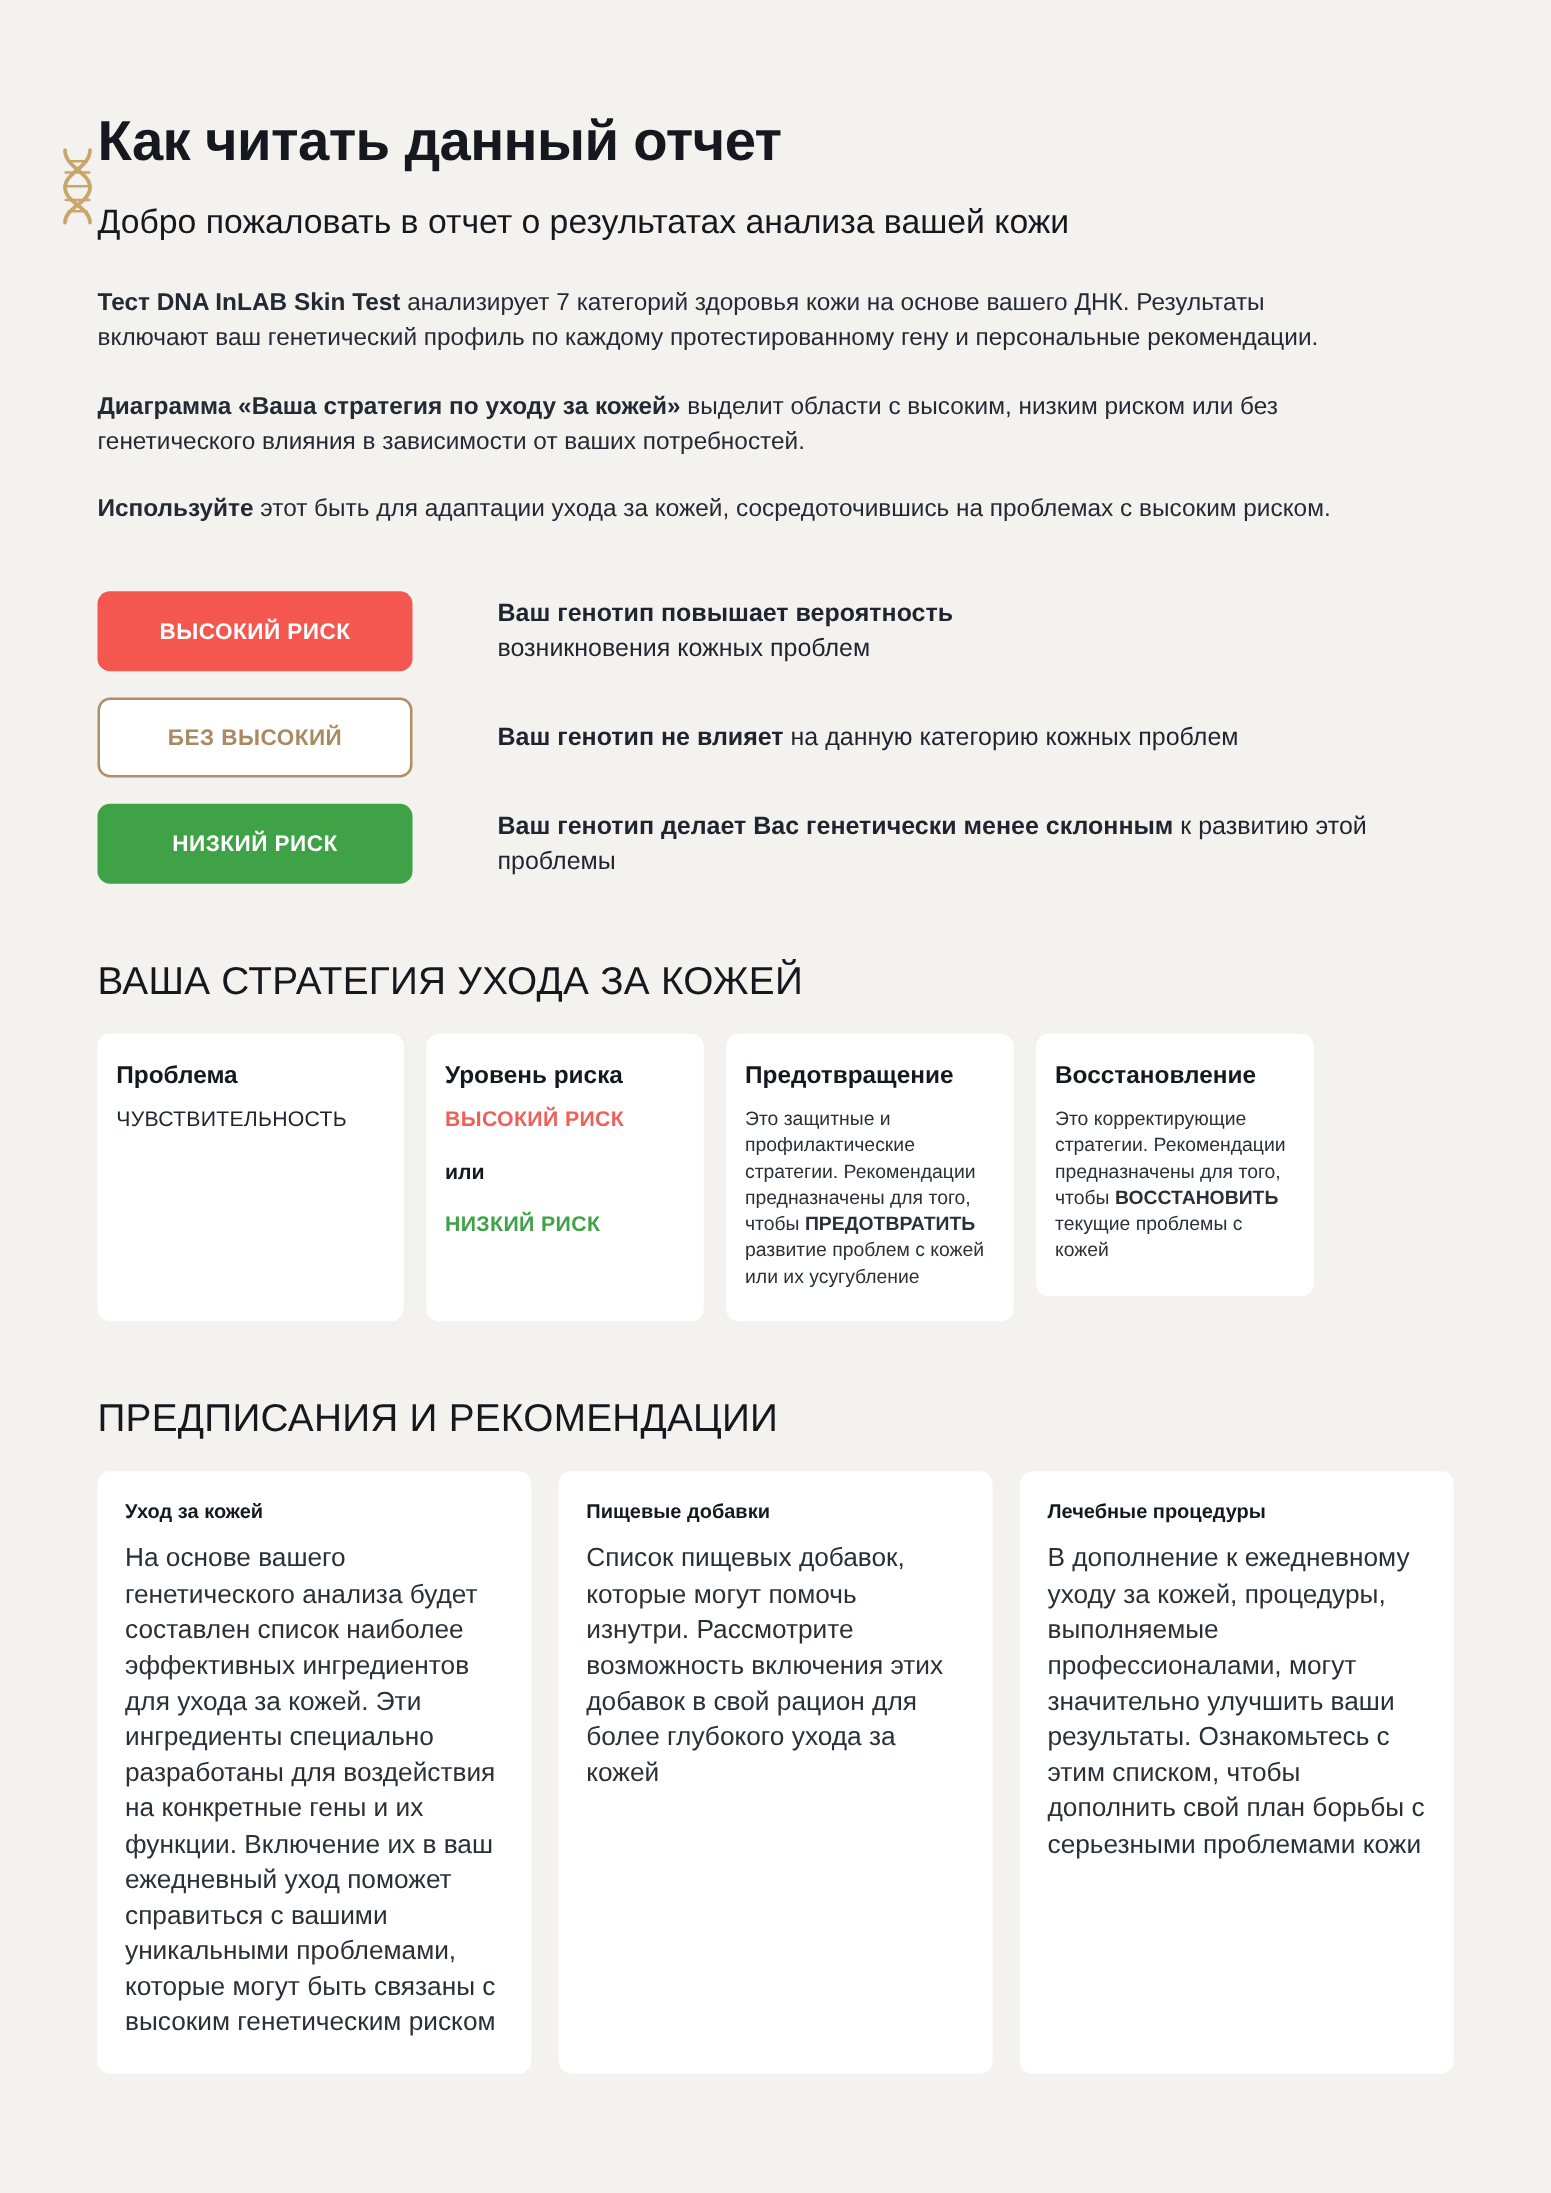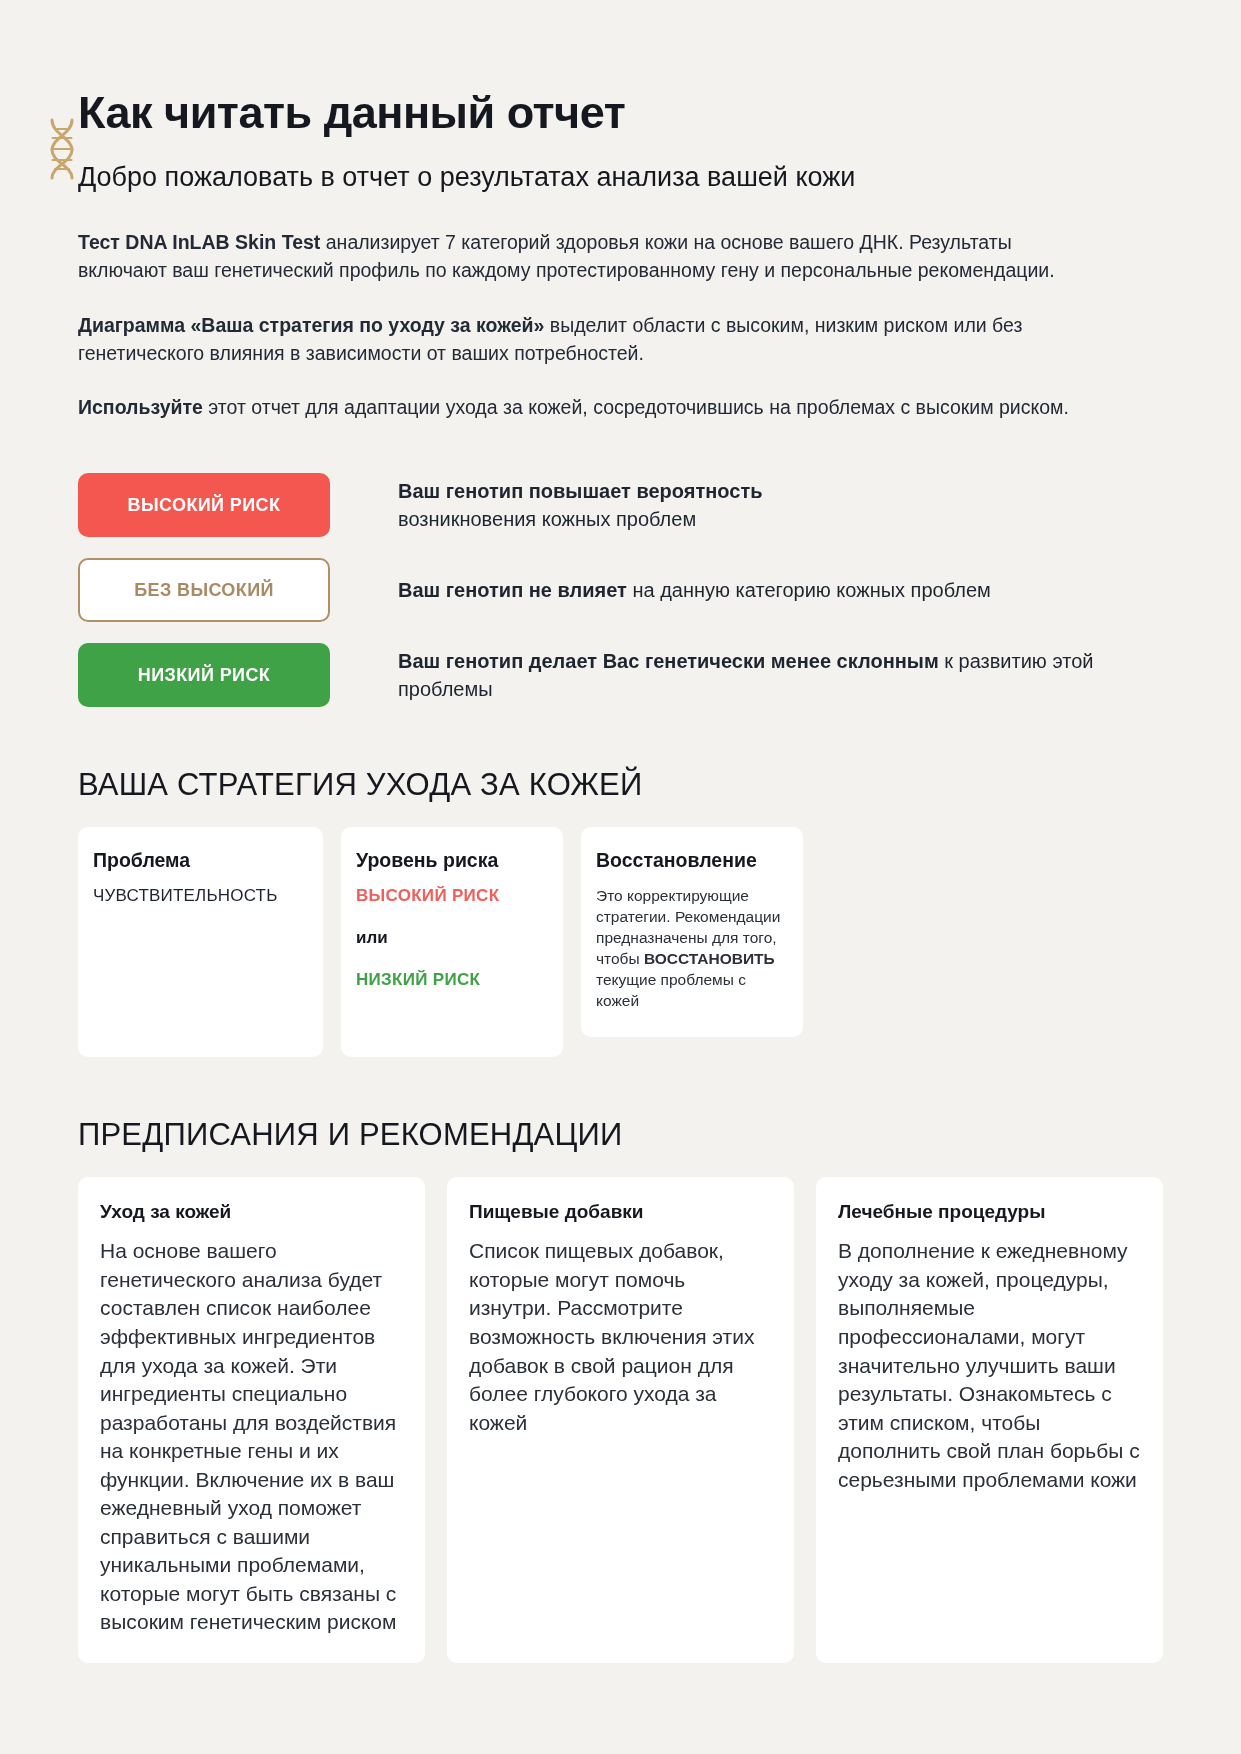--- a/index.html
+++ b/index.html
@@ -170,21 +170,21 @@
   .rec-card {
     background: #ffffff;
     border-radius: 10px;
     padding: 24px 22px 26px 22px;
     flex: 1 1 0;
   }
   .rec-card.c1 { min-height: 290px; }
   .rec-card.c2 { min-height: 290px; }
   .rec-card.c3 { min-height: 290px; }
   .rec-title {
-    font-size: 19px;
+    font-size: 16px;
     font-weight: bold;
     margin: 0 0 14px 0;
     color: #15181f;
   }
   .rec-body {
     font-size: 21px;
     line-height: 1.36;
     color: #2a3038;
   }
 </style>
@@ -208,21 +208,21 @@
 
     <p class="para">
       <b>Тест DNA InLAB Skin Test</b><span> анализирует 7 категорий здоровья кожи на основе вашего ДНК. Результаты включают ваш генетический профиль по каждому протестированному гену и персональные рекомендации.</span>
     </p>
 
     <p class="para tight">
       <b>Диаграмма «Ваша стратегия по уходу за кожей»</b><span> выделит области с высоким, низким риском или без генетического влияния в зависимости от ваших потребностей.</span>
     </p>
 
     <p class="para tight">
-      <b>Используйте</b><span> этот отчет для адаптации ухода за кожей, сосредоточившись на проблемах с высоким риском.</span>
+      <b>Используйте</b><span> этот быть для адаптации ухода за кожей, сосредоточившись на проблемах с высоким риском.</span>
     </p>
 
     <div class="legend">
 
       <div class="legend-row">
         <div class="pill high">ВЫСОКИЙ РИСК</div>
         <div class="legend-text">
           <b>Ваш генотип повышает вероятность</b><br>
           <span>возникновения кожных проблем</span>
         </div>
@@ -253,20 +253,24 @@
         <div class="prob-value">ЧУВСТВИТЕЛЬНОСТЬ</div>
       </div>
 
       <div class="card strategy-2">
         <div class="card-title">Уровень риска</div>
         <div class="risk-high">ВЫСОКИЙ РИСК</div>
         <div class="risk-or">или</div>
         <div class="risk-low">НИЗКИЙ РИСК</div>
       </div>
 
+      <div class="card strategy-3">
+        <div class="card-title">Предотвращение</div>
+        <div class="card-body"><span>Это защитные и профилактические стратегии. Рекомендации предназначены для того, чтобы </span><b>ПРЕДОТВРАТИТЬ</b><span> развитие проблем с кожей или их усугубление</span></div>
+      </div>
 
       <div class="card strategy-4">
         <div class="card-title">Восстановление</div>
         <div class="card-body"><span>Это корректирующие стратегии. Рекомендации предназначены для того, чтобы </span><b>ВОССТАНОВИТЬ</b><span> текущие проблемы с кожей</span></div>
       </div>
 
     </div>
 
     <h3 class="section-head">ПРЕДПИСАНИЯ И РЕКОМЕНДАЦИИ</h3>
 

